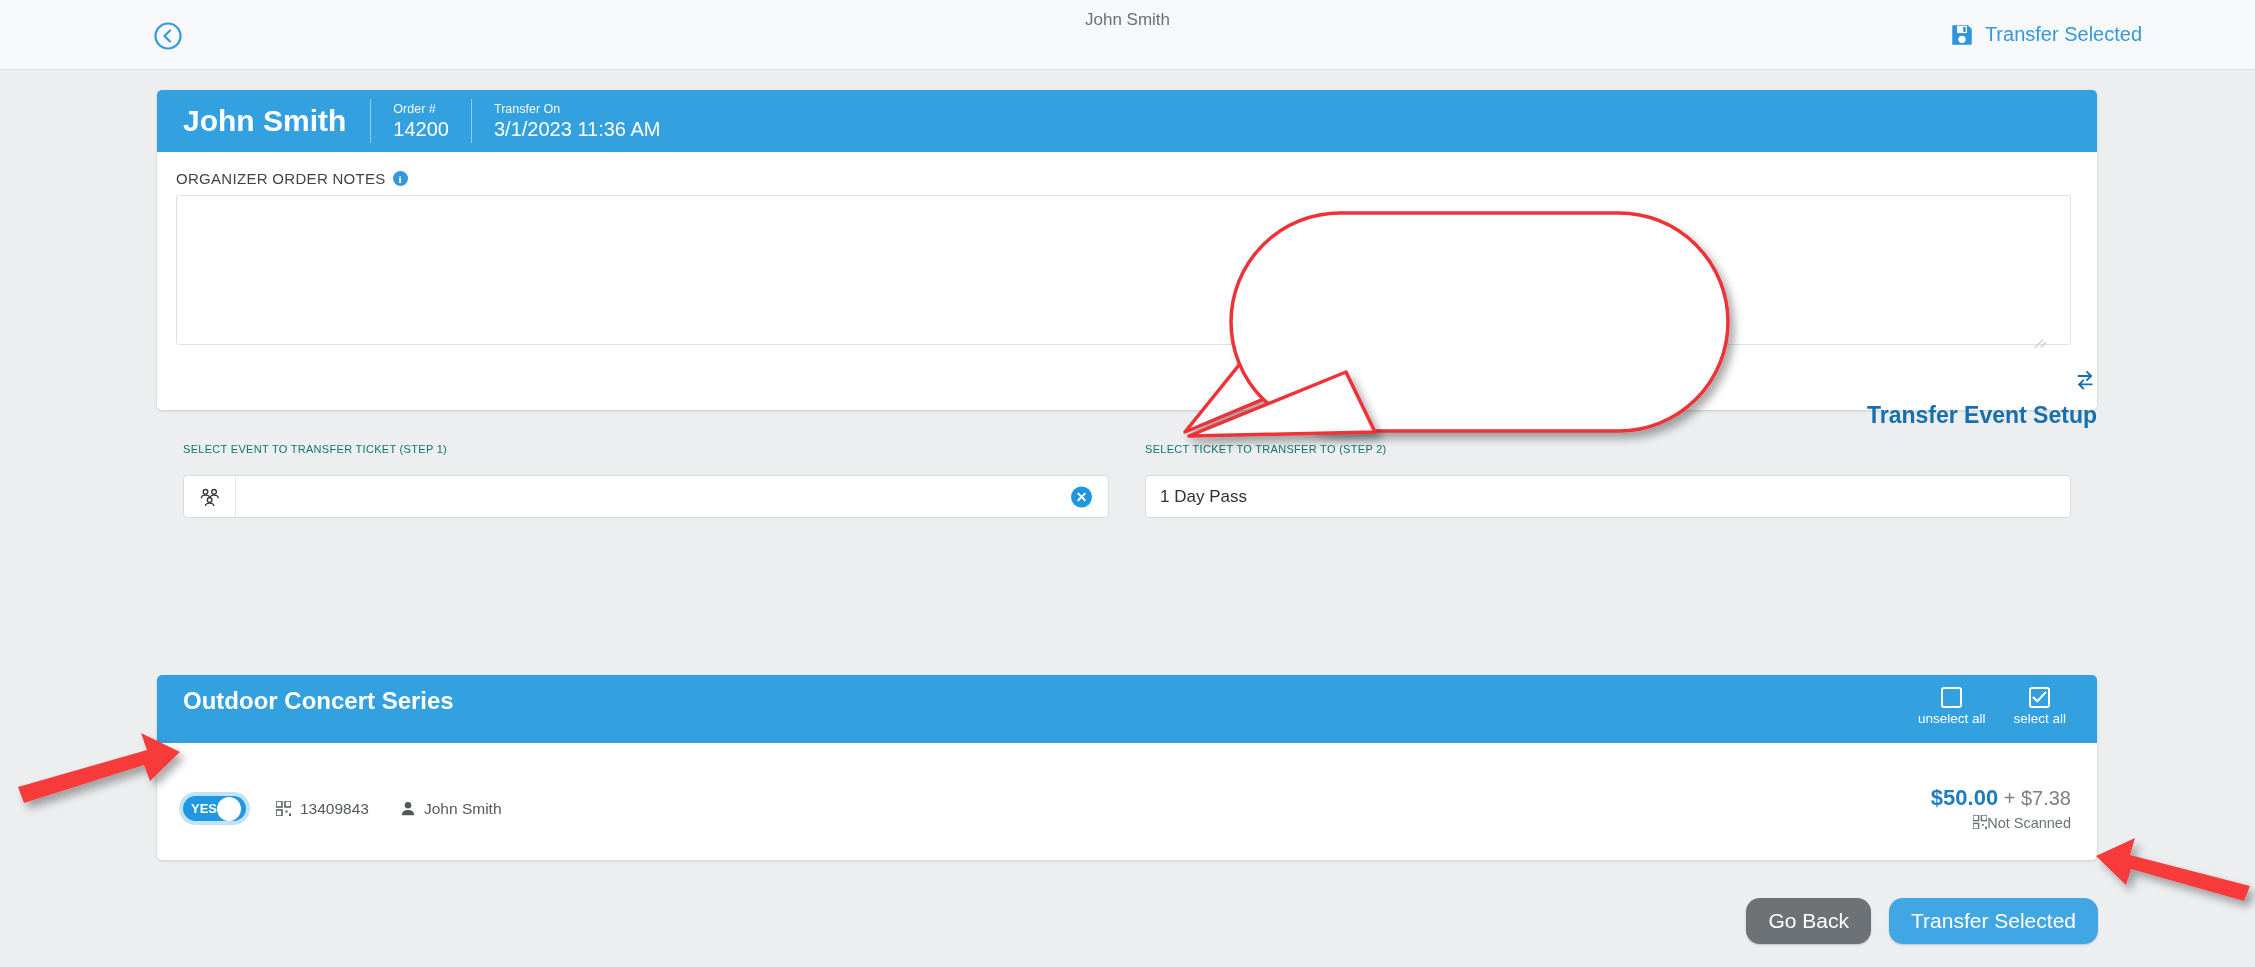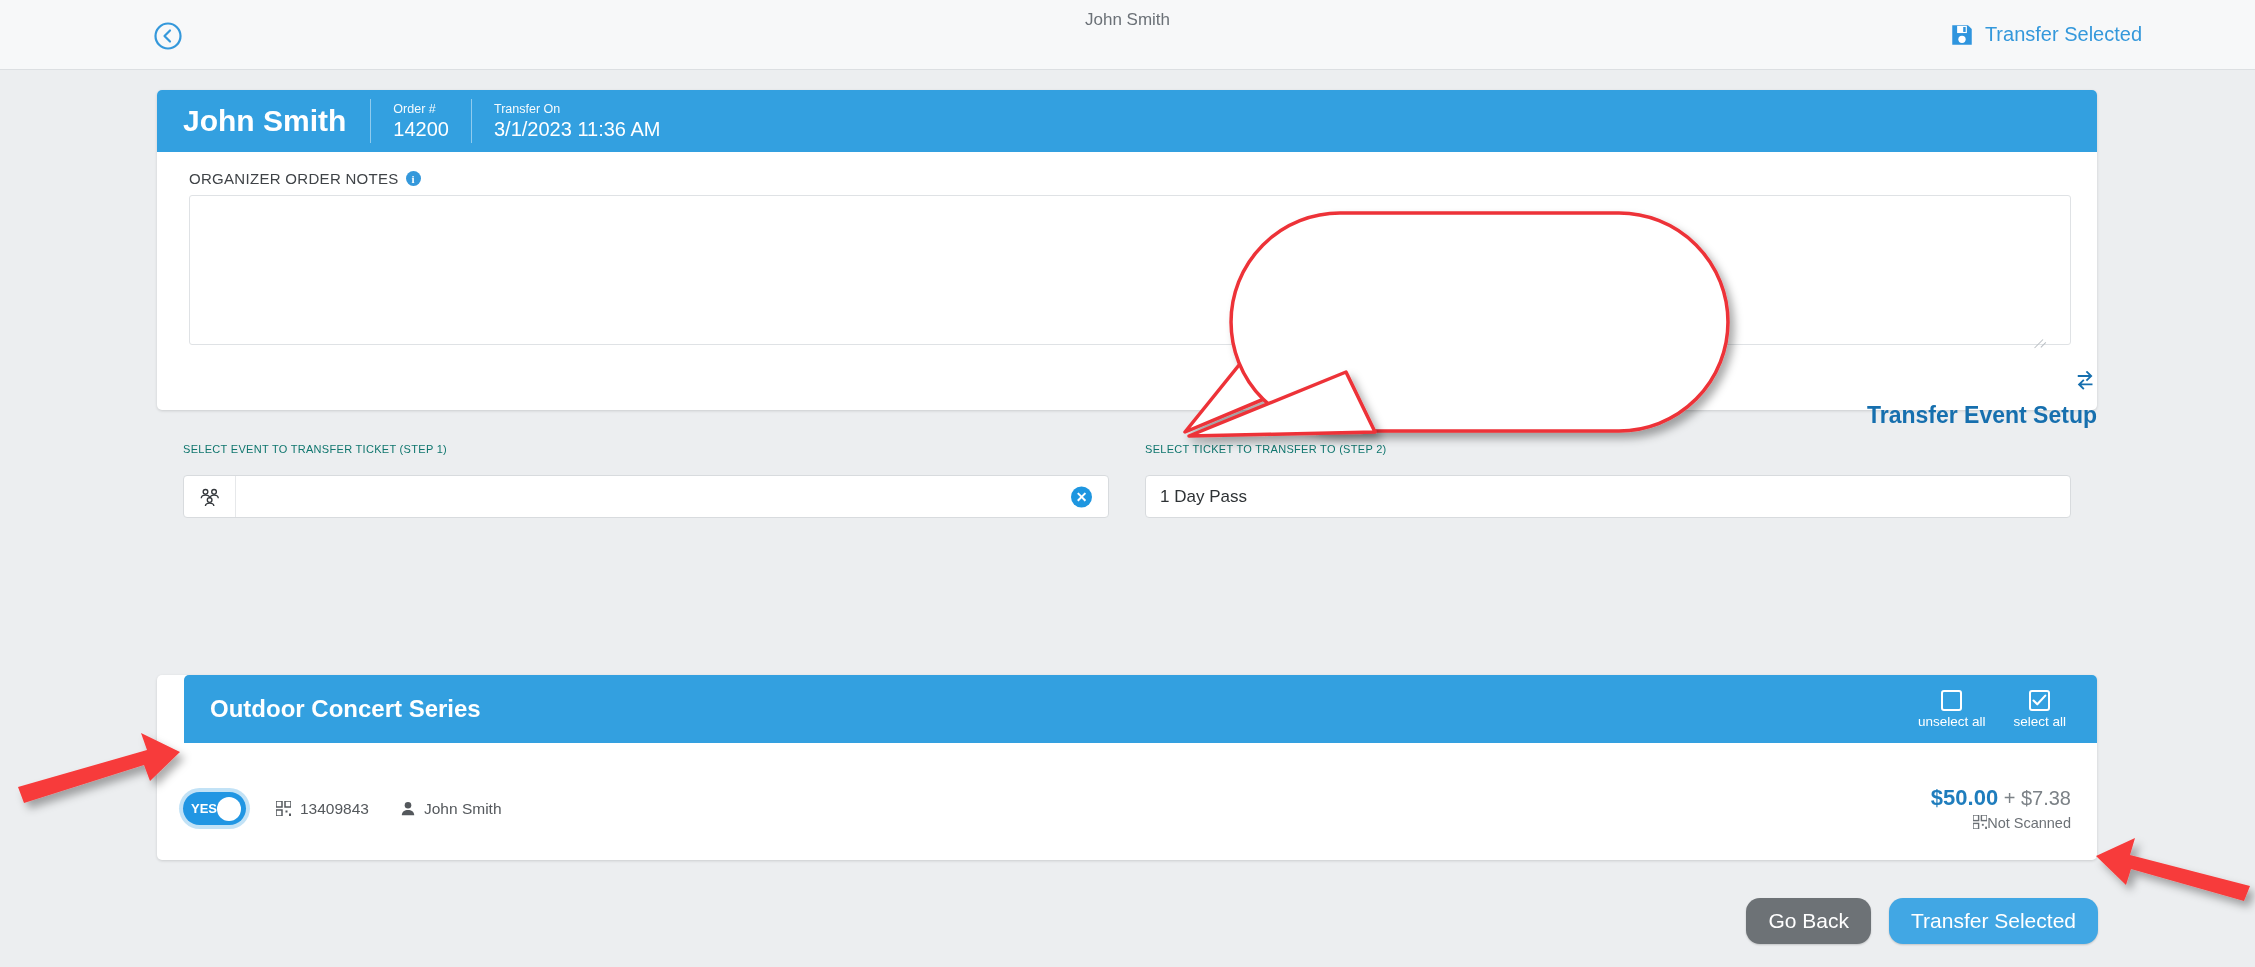--- a/index.html
+++ b/index.html
@@ -79,21 +79,21 @@
   }
   .order-field {
     border-left: 1px solid rgba(255,255,255,.45);
     padding: 0 22px;
     height: 44px;
     display: flex; flex-direction: column; justify-content: center;
   }
   .order-field .lbl { font-size: 12.5px; opacity: .95; line-height: 15px; }
   .order-field .val { font-size: 20px; line-height: 24px; }
 
-  .notes-wrap { padding: 18px 26px 0 32px; }
+  .notes-wrap { padding: 18px 26px 0 19px; }
   .notes-label {
     font-size: 15px; color: #3f4347; letter-spacing: .3px;
     display: flex; align-items: center; gap: 7px;
     margin-bottom: 8px;
   }
   .info-ico {
     width: 15px; height: 15px; border-radius: 50%;
     background: #3498db; color: #fff;
     font-size: 11px; font-weight: bold;
     display: inline-flex; align-items: center; justify-content: center;
@@ -161,24 +161,23 @@
     display: flex; align-items: center; justify-content: center;
     font-size: 14px; line-height: 1; font-weight: bold;
     cursor: pointer;
   }
 
   
   #ticket-card { left: 157px; top: 605px; width: 1940px; height: 185px; }
   .ticket-head {
     height: 68px; background: #33a0e0;
     border-radius: 5px 5px 0 0;
-    display: flex; align-items: center; justify-content: space-between;
-    padding: 4px 26px;
+    display: flex; justify-content: space-between;
+    padding: 12px 26px;
     color: #fff;
-    margin-left: 27px;
   }
   .ticket-head-title { font-size: 24px; font-weight: bold; }
   .sel-group { display: flex; gap: 28px; padding-right: 5px; }
   .sel-item {
     display: flex; flex-direction: column; align-items: center; gap: 3px;
     cursor: pointer;
   }
   .sel-box {
     width: 21px; height: 21px;
     border: 2px solid #fff; border-radius: 3px;
@@ -186,21 +185,21 @@
   }
   .sel-box svg { display:block; }
   .sel-text { font-size: 13.5px; }
 
   .ticket-row {
     display: flex; align-items: center;
     padding: 14px 26px 0 26px;
     height: 117px;
   }
   .toggle {
-    width: 63px; height: 33px; border-radius: 17px;
+    width: 63px; height: 25px; border-radius: 17px;
     background: #2196e3;
     box-shadow: 0 0 0 4px rgba(120,190,235,.45);
     display: flex; align-items: center; justify-content: space-between;
     padding: 0 5px 0 8px;
     cursor: pointer;
     flex: 0 0 63px;
   }
   .toggle-label { color: #fff; font-size: 13px; font-weight: bold; }
   .toggle-knob { width: 24px; height: 24px; border-radius: 50%; background: #fff; }
 

